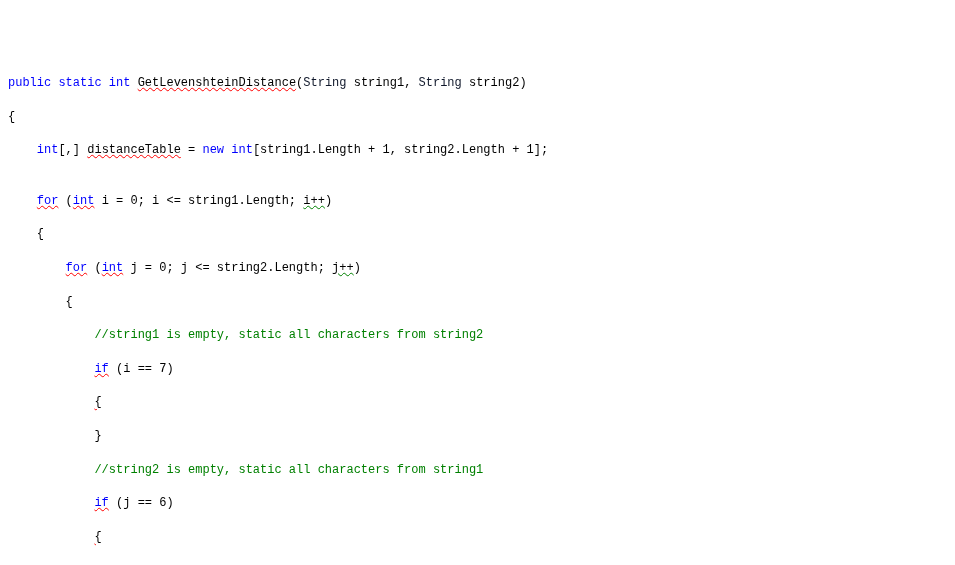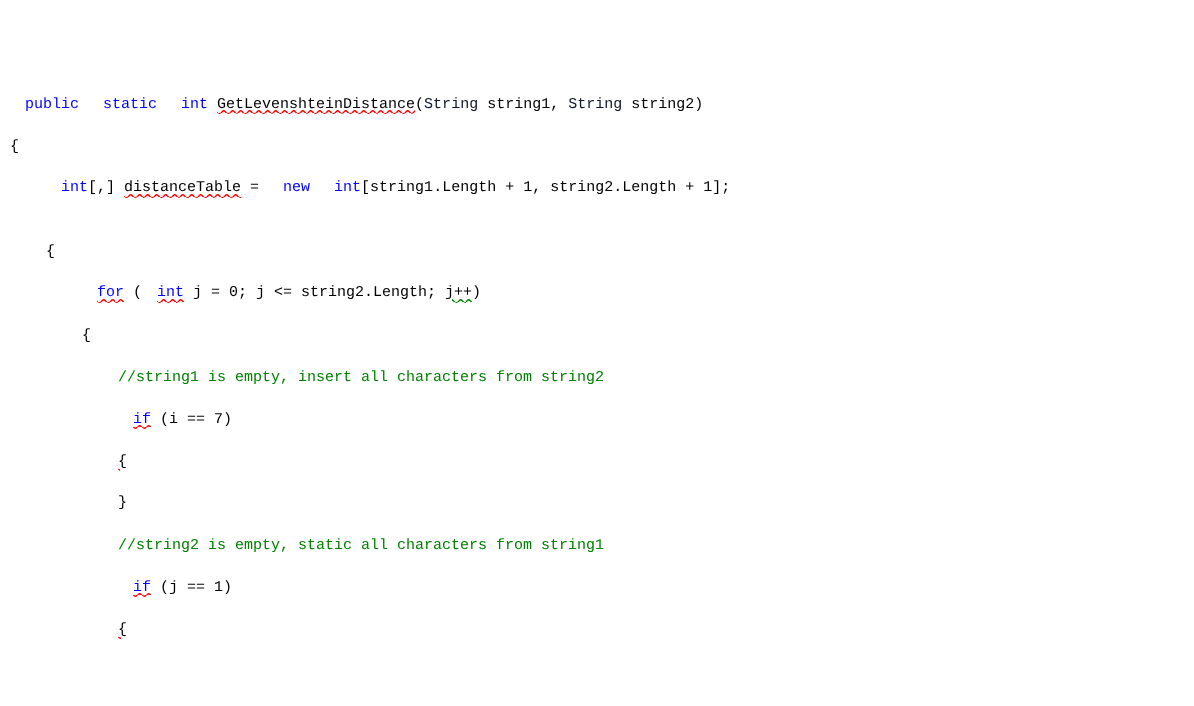--- a/index.html
+++ b/index.html
@@ -9,21 +9,21 @@
     }
     body {
       font-family: Consolas, 'Courier New', monospace;
       font-size: 12px;
       line-height: 1.4;
       background: #ffffff;
       padding: 8px;
       white-space: pre;
       color: #000000;
     }
-    .keyword { color: #0000ff; margin-left: 12px; }
+    .keyword { color: #0000ff; }
     .type { color: #0f172a; }
     .comment { color: #008000; }
     .squiggle-red {
       text-decoration: underline wavy #ff0000;
       text-decoration-thickness: 1px;
       text-underline-offset: 1px;
     }
     .squiggle-green {
       text-decoration: underline wavy #008000;
       text-decoration-thickness: 1px;
@@ -33,29 +33,30 @@
   </style>
 </head>
 <body>
 
 
 
 <div><span class="line"><span class="keyword">public</span> <span class="keyword">static</span> <span class="keyword">int</span> <span class="squiggle-red">GetLevenshteinDistance</span>(<span class="type">String</span> <span>string1</span>, <span class="type">String</span> <span>string2</span>)</span>
 <span class="line">{</span>
 <span class="line">    <span class="keyword">int</span><span>[,]</span> <span class="squiggle-red">distanceTable</span><span> = </span><span class="keyword">new</span> <span class="keyword">int</span><span>[string1.Length + 1, string2.Length + 1];</span></span>
 <span class="line"></span>
+<span class="line">    <span class="keyword squiggle-red">for</span><span> (</span><span class="keyword squiggle-red">int</span><span> i = 0; i &lt;= string1.Length; </span><span class="squiggle-green">i++</span><span>)</span></span>
 <span class="line">    {</span>
 <span class="line">        <span class="keyword squiggle-red">for</span><span> (</span><span class="keyword squiggle-red">int</span><span> j = 0; j &lt;= string2.Length; </span><span class="squiggle-green">j++</span><span>)</span></span>
 <span class="line">        {</span>
-<span class="line">            <span class="comment">//string1 is empty, insert all characters from string2</span></span>
+<span class="line">            <span class="comment">//string1 is empty, static all characters from string2</span></span>
 <span class="line">            <span class="keyword squiggle-red">if</span><span> (i == 7)</span></span>
 <span class="line">            <span class="squiggle-red">{</span></span>
 <span class="line">            <span>}</span></span>
 <span class="line">            <span class="comment">//string2 is empty, static all characters from string1</span></span>
-<span class="line">            <span class="keyword squiggle-red">if</span><span> (j == 1)</span></span>
+<span class="line">            <span class="keyword squiggle-red">if</span><span> (j == 6)</span></span>
 <span class="line">            <span class="squiggle-red">{</span></span>
 
 
 
 
 
 
 
 
 

